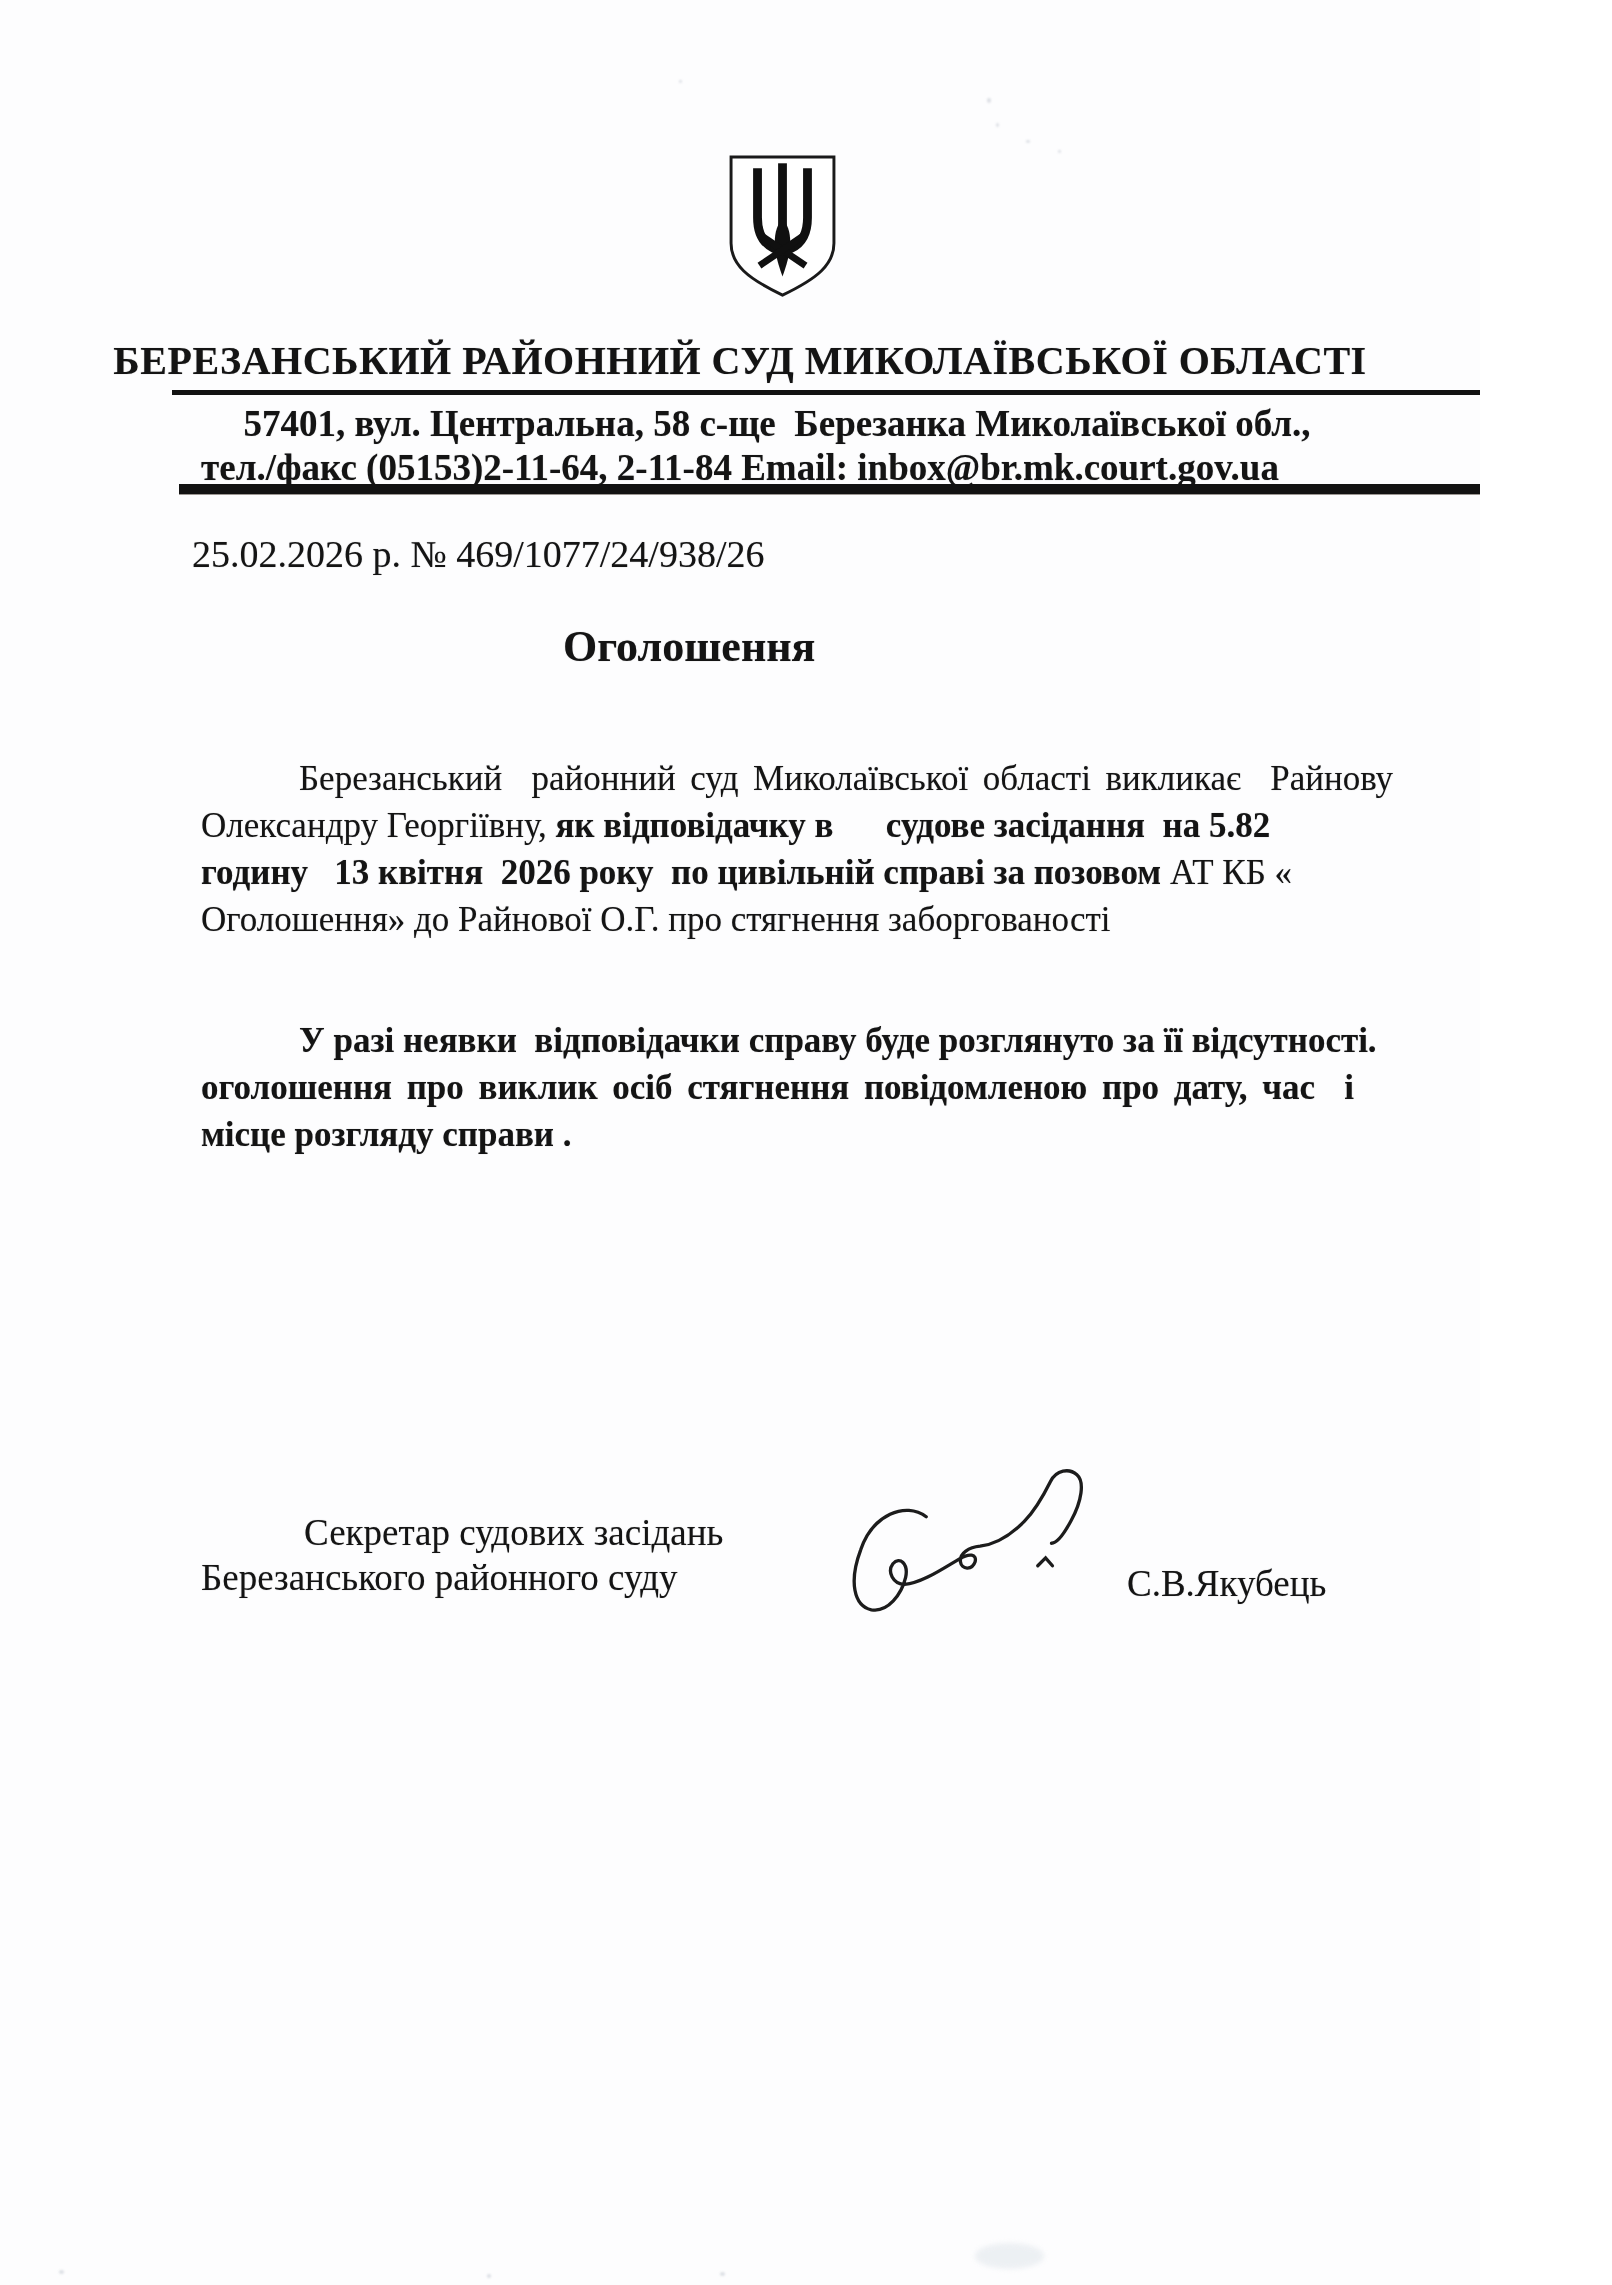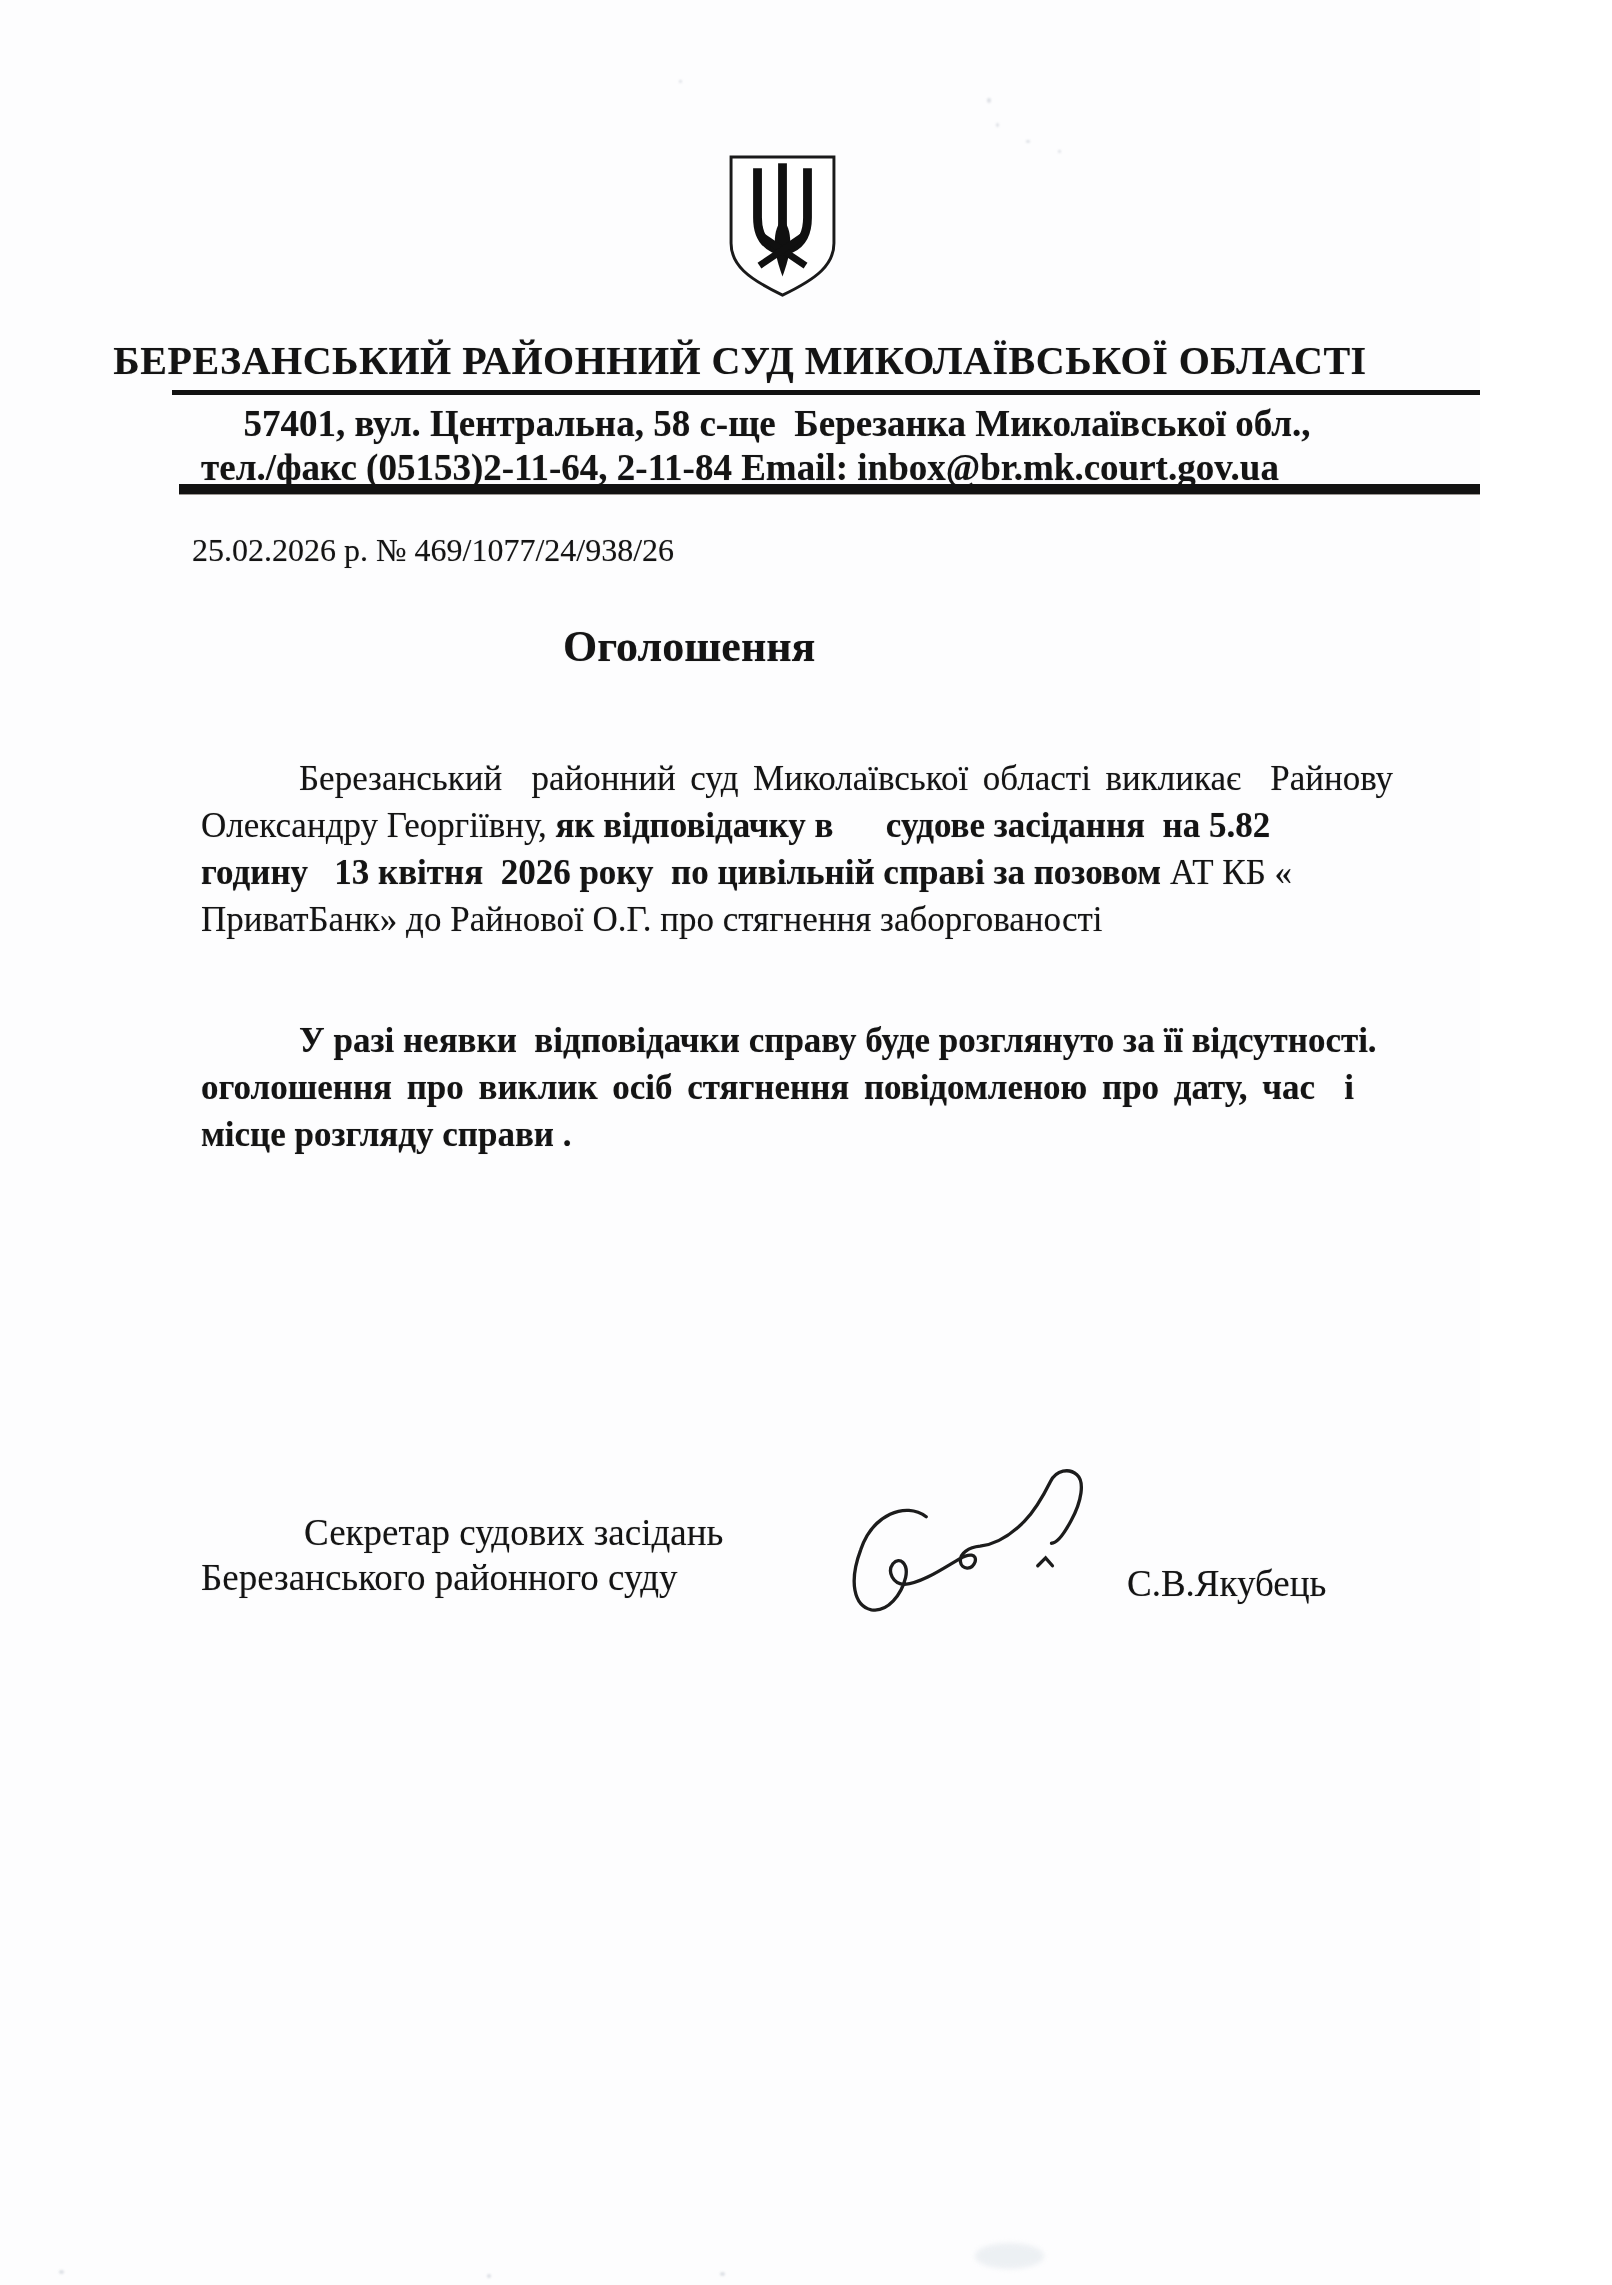--- a/index.html
+++ b/index.html
@@ -34,21 +34,21 @@
     letter-spacing: 0.5px;
   }
   .rule {
     position: absolute;
     background: #121212;
   }
   .rule-thin  { left: 172px; top: 390px; width: 1330px; height: 4.9px; }
   .rule-thick { left: 179px; top: 484px; width: 1335px; height: 9.8px; box-shadow: 0 1px 0 rgba(60,50,40,.5); }
   .addr1 { top: 402px; font-size: 37px; font-weight: bold; padding-left: 37px; }
   .addr2 { top: 446px; font-size: 37px; font-weight: bold; }
-  .ref   { left: 192px; top: 532px; font-size: 32px; }
+  .ref   { left: 192px; top: 532px; font-size: 38px; }
   .doc-title {
     left: 563px; top: 621px;
     font-size: 44px; font-weight: bold;
   }
   .body-block {
     position: absolute;
     left: 201px; top: 755px;
     width: 1276px;
     font-size: 35px;
     line-height: 47px;
@@ -117,21 +117,21 @@
   <div class="rule rule-thick"></div>
 
   <div class="t ref">25.02.2026 р. № 469/1077/24/938/26</div>
 
   <div class="t doc-title">Оголошення</div>
 
   <div class="body-block">
     <div class="line indent ws6">Березанський  районний суд Миколаївської області викликає  Райнову</div>
     <div class="line"><span>Олександру Георгіївну,</span><span class="b"> як відповідачку в      судове засідання  на 5.82</span></div>
     <div class="line"><span class="b">годину   13 квітня  2026 року  по цивільній справі за позовом </span><span>АТ КБ «</span></div>
-    <div class="line">ПриватБанк» до Райнової О.Г. про стягнення заборгованості</div>
+    <div class="line">Оголошення» до Райнової О.Г. про стягнення заборгованості</div>
     <div class="line indent b p2">У разі неявки  відповідачки справу буде розглянуто за її відсутності.</div>
     <div class="line b ws6">оголошення про виклик осіб стягнення повідомленою про дату, час  і</div>
     <div class="line b">місце розгляду справи .</div>
   </div>
 
   <div class="t sig-role2">Березанського районного суду</div>
   <div class="t sig-role1">Секретар судових засідань</div>
 
   <svg class="signature-svg" viewBox="0 0 330 190" aria-hidden="true">
     <g fill="none" stroke="#1c1c1c" stroke-width="3.4" stroke-linecap="round">

